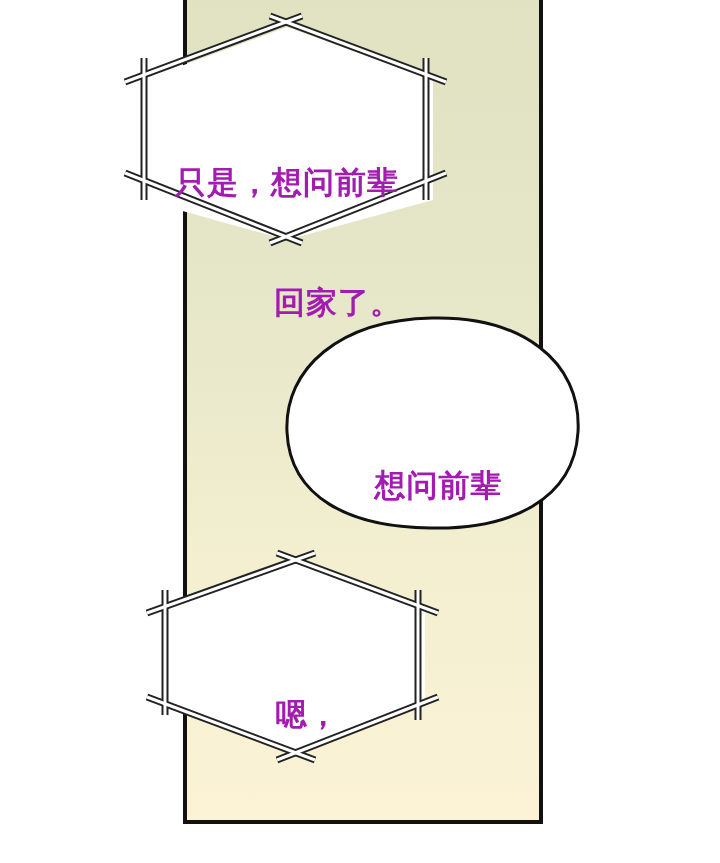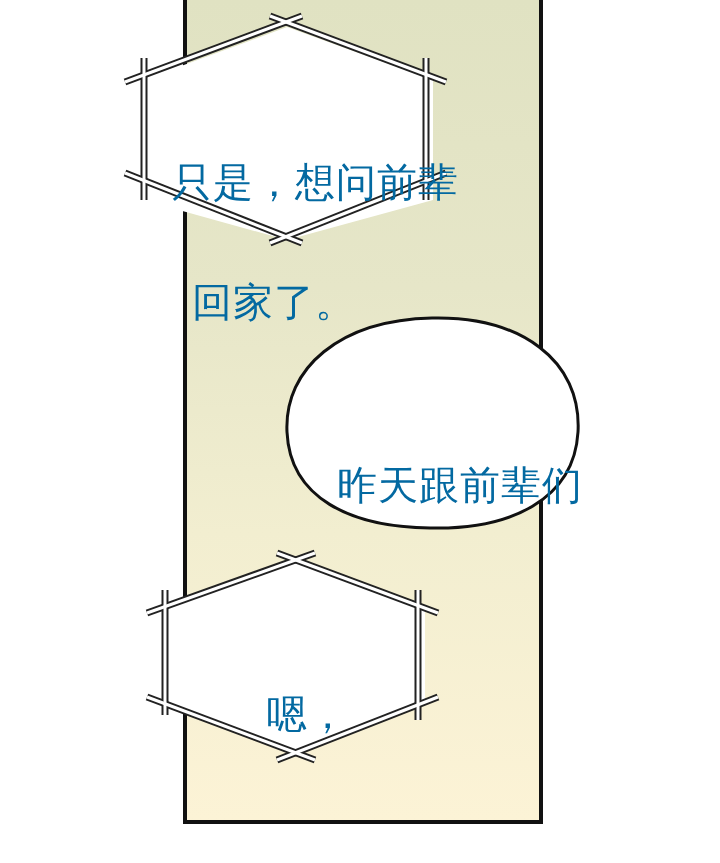--- a/index.html
+++ b/index.html
@@ -7,21 +7,21 @@
     width: 720px; height: 863px; background: #ffffff; position: relative; overflow: hidden;
     font-family: "DejaVu Sans", sans-serif;
   }
   .panel {
     position: absolute; left: 183px; top: -4px; width: 352px; height: 820px;
     border: 4px solid #111111;
     background: linear-gradient(to bottom, #e0e2c2 0%, #e6e6c8 35%, #f2eed0 65%, #fcf3d6 100%);
   }
   .layer { position: absolute; left: 0; top: 0; width: 720px; height: 863px; pointer-events: none; }
   .bubble-text {
-    position: absolute; color: #0369a1; font-weight: normal; font-size: 40px; line-height: 40px;
+    position: absolute; color: #a21caf; font-weight: bold; font-size: 31px; line-height: 40px;
     text-align: center; white-space: pre; letter-spacing: 1px; pointer-events: auto;
   }
 </style>
 </head>
 <body>
 
 <div class="panel"></div>
 
 <svg class="layer" viewBox="0 0 720 863">
   <g fill="#ffffff" stroke="none">
@@ -66,22 +66,22 @@
     <line x1="277" y1="553" x2="438" y2="613"></line>
     <line x1="147" y1="697" x2="315" y2="760"></line>
     <line x1="277" y1="760" x2="438" y2="697"></line>
     <line x1="165" y1="590" x2="165" y2="715"></line>
     <line x1="418" y1="590" x2="418" y2="720"></line>
   </g>
 </svg>
 
 <div class="bubble-text" style="left:172px; top:82px; width:230px;">
   <div>只是，想问前辈</div>
-  <div style="text-align:left; padding-left:20px;">回家了。</div>
+  <div style="text-align:right; padding-left:20px;">回家了。</div>
 </div>
 
 <div class="bubble-text" style="left:325px; top:385px; width:215px;">
-  <div style="padding-left:12px;">昨天跟前辈们</div>
+  <div style="padding-left:12px;">想问前辈</div>
 </div>
 
 <div class="bubble-text" style="left:180px; top:614px; width:225px;">
   <div style="padding-left:30px;">嗯，</div>
 </div>
 
 </body></html>

